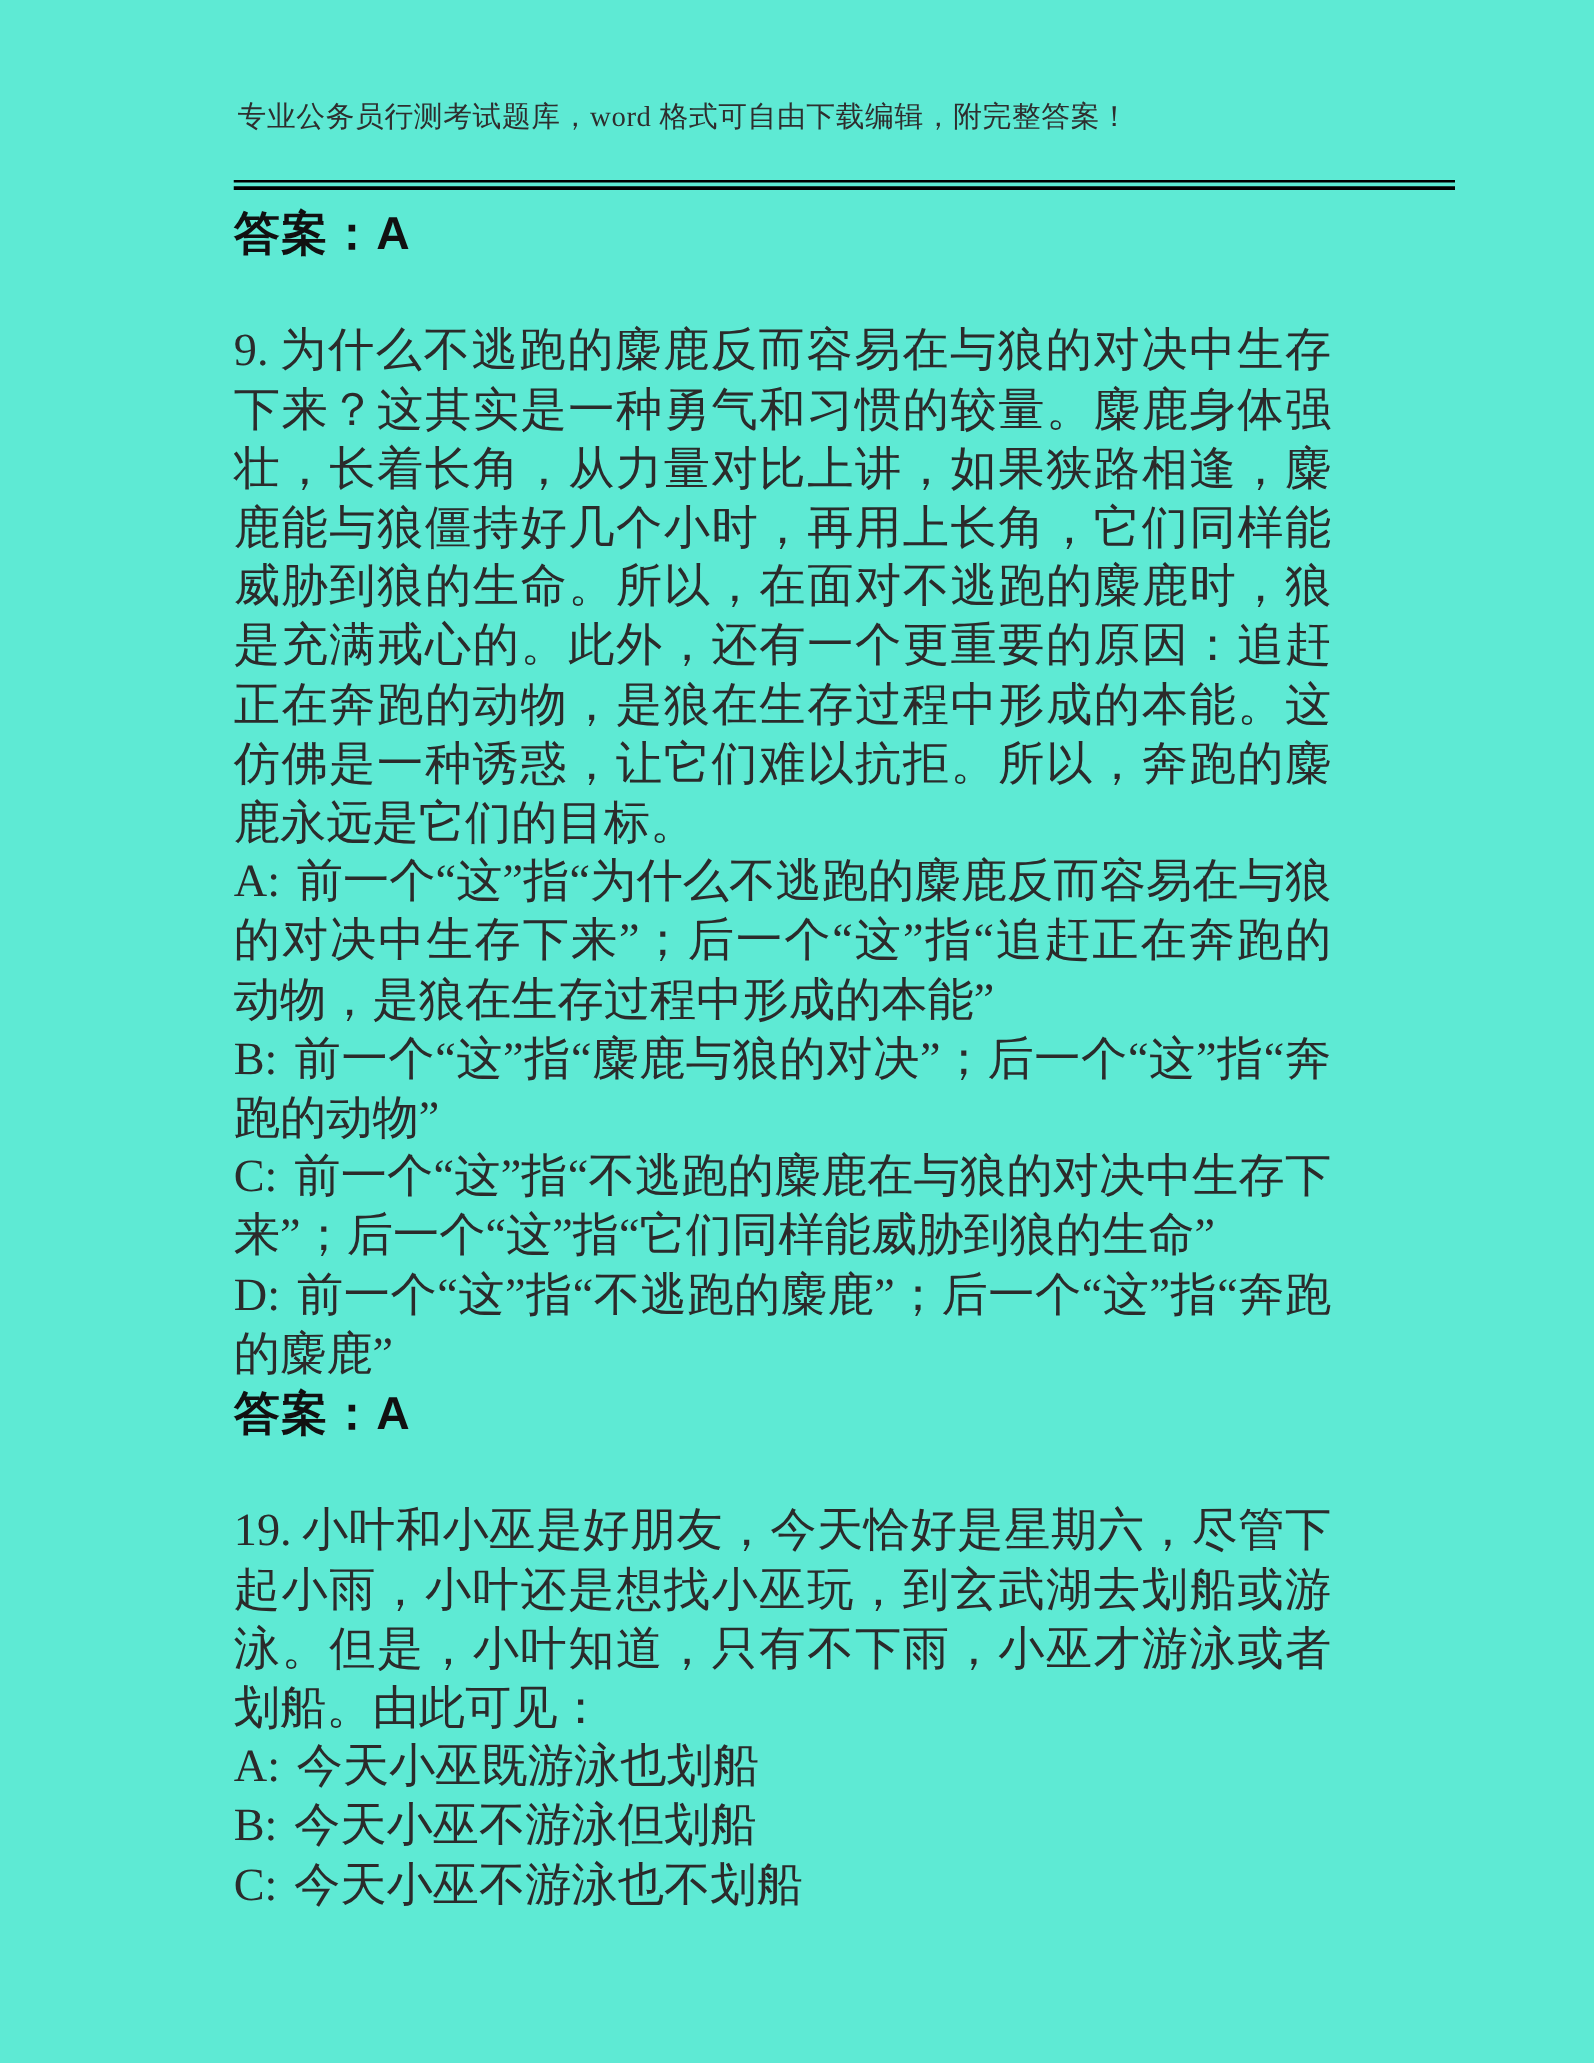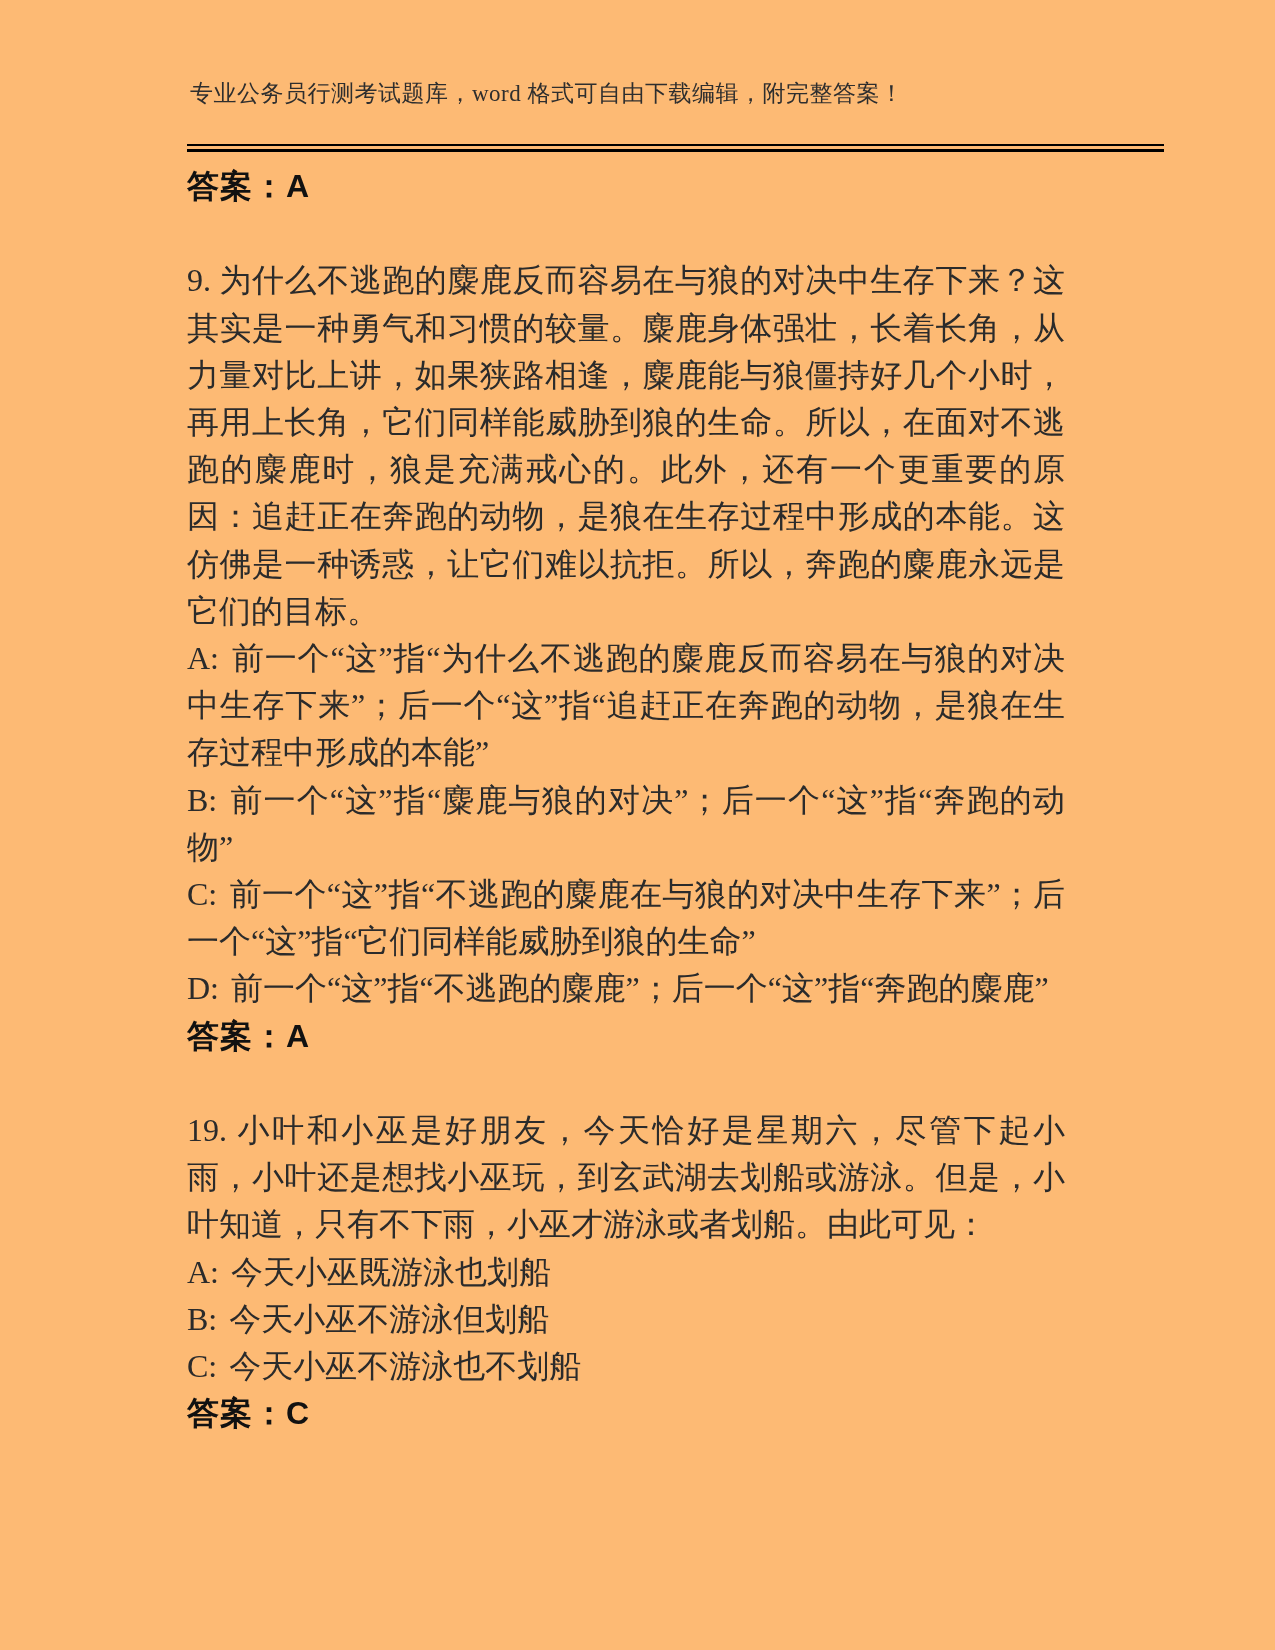--- a/index.html
+++ b/index.html
@@ -10,21 +10,21 @@
     position: relative;
     font-family: "Liberation Serif", "DejaVu Serif", serif;
     color: #2b2b2b;
     overflow: hidden;
   }
   .page {
     position: absolute;
     left: 0; top: 0;
     width: 1275px;
     height: 1650px;
-    background: #fdba74;
+    background: #5eead4;
     text-decoration: underline;
   }
   .header-title {
     position: absolute;
     left: 190px;
     top: 80px;
     width: 980px;
     font-size: 23px;
     line-height: 28px;
     letter-spacing: 0.5px;
@@ -38,21 +38,21 @@
     width: 977px;
     height: 3px;
     border-top: 2px solid #000000;
     border-bottom: 3px solid #000000;
   }
   .content {
     position: absolute;
     left: 187px;
     top: 163px;
     width: 878px;
-    font-size: 32px;
+    font-size: 37px;
     line-height: 47.2px;
     text-align: justify;
     color: #2b2b2b;
   }
   .content p { margin: 0; padding: 0; }
   .answer-line {
     font-family: "Liberation Sans", "DejaVu Sans", sans-serif;
     font-weight: 700;
     color: #111111;
     text-align: left;
@@ -89,16 +89,15 @@
 
     <p class="stem"><span class="qnum">19.</span><span>小叶和小巫是好朋友，今天恰好是星期六，尽管下起小雨，小叶还是想找小巫玩，到玄武湖去划船或游泳。但是，小叶知道，只有不下雨，小巫才游泳或者划船。由此可见：</span></p>
 
     <p><span class="opt-label">A: </span><span>今天小巫既游泳也划船</span></p>
 
     <p><span class="opt-label">B: </span><span>今天小巫不游泳但划船</span></p>
 
     <p><span class="opt-label">C: </span><span>今天小巫不游泳也不划船</span></p>
 
 
-    <p class="answer-line"><span>答案：</span><span>C</span></p>
 
   </div>
 </div>
 
 </body></html>

